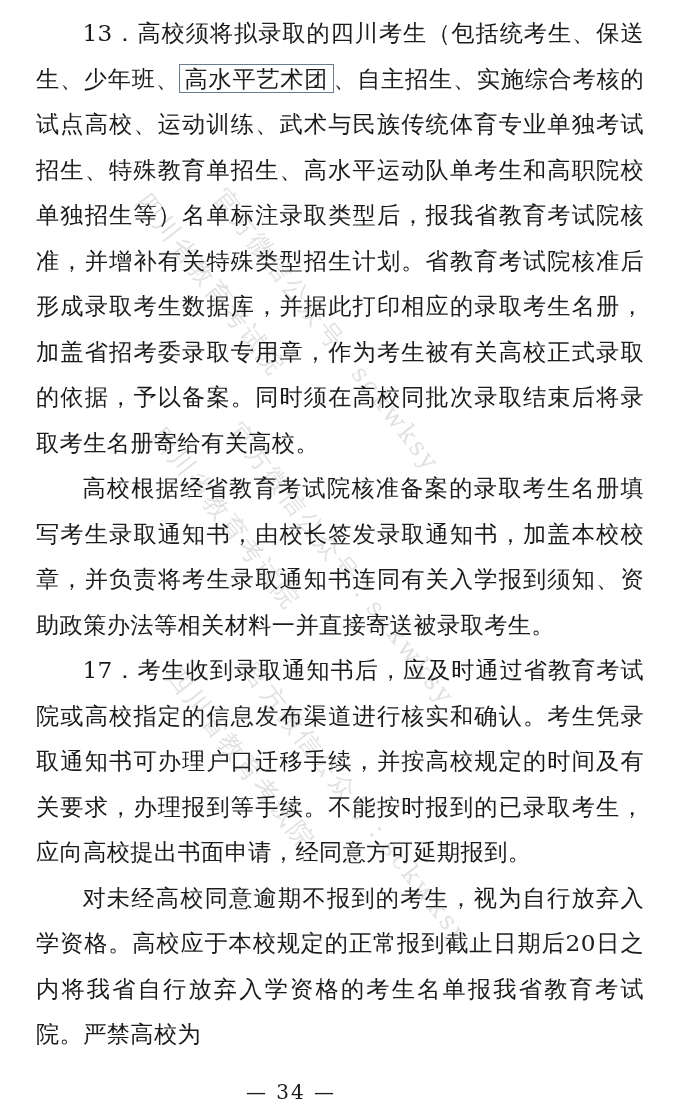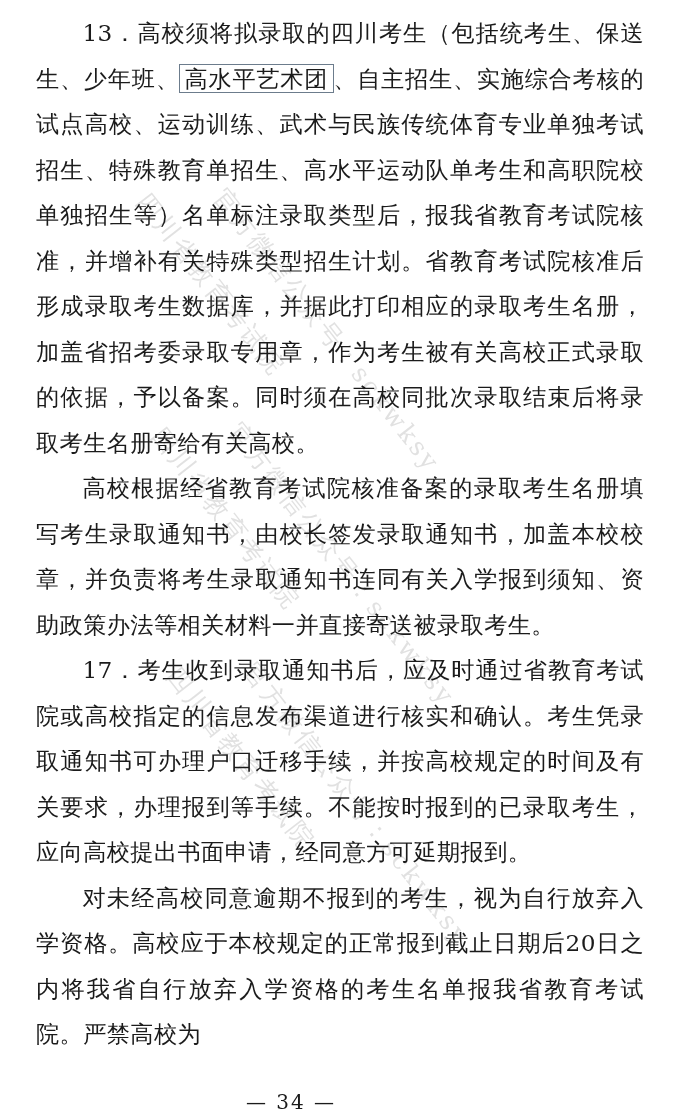--- a/index.html
+++ b/index.html
@@ -99,21 +99,21 @@
   .wm6 {
     left: 262px;
     top: 656px;
     font-size: 25px;
     letter-spacing: 3px;
     transform: rotate(52deg);
   }
   .footer {
     position: absolute;
     left: 0;
-    bottom: 4px;
+    bottom: 14px;
     width: 582px;
     text-align: center;
     z-index: 3;
   }
   .page-number {
     font-size: 20px;
     font-family: "DejaVu Serif", "Liberation Serif", serif;
     color: #1b1b1b;
     letter-spacing: 2px;
   }

